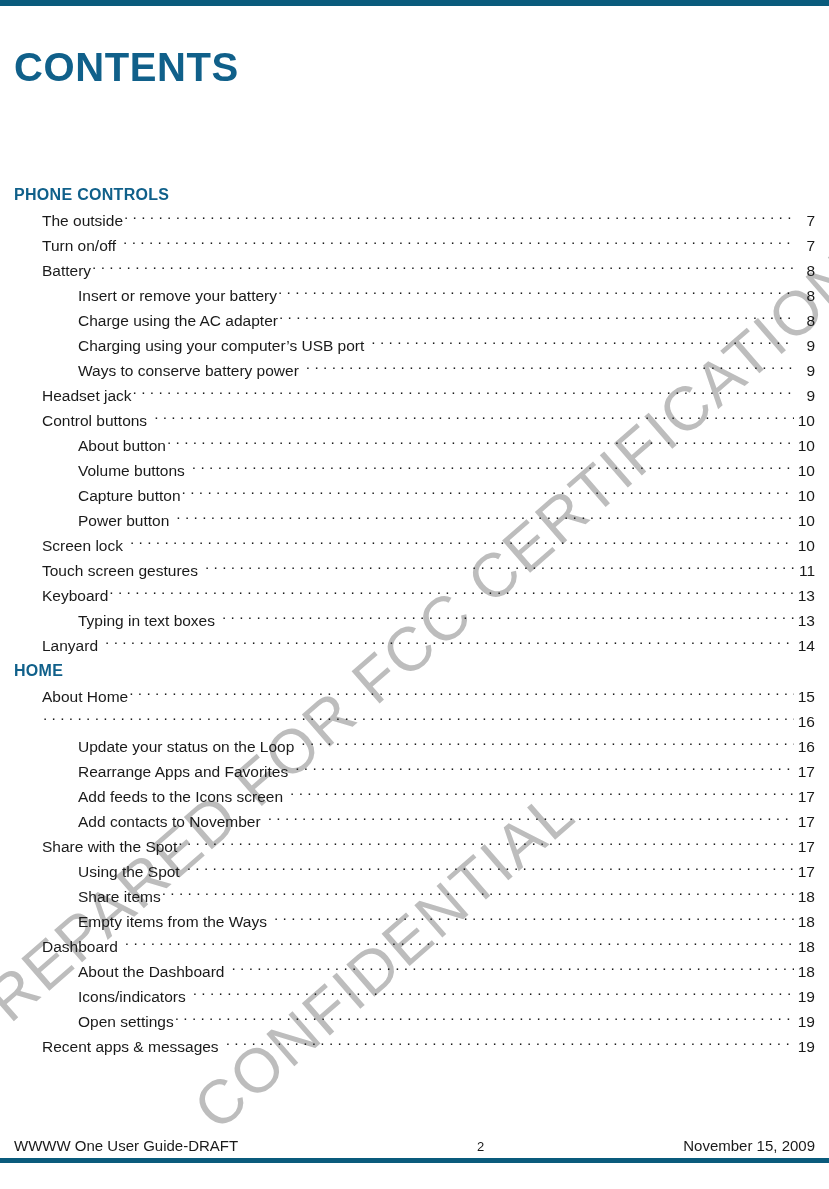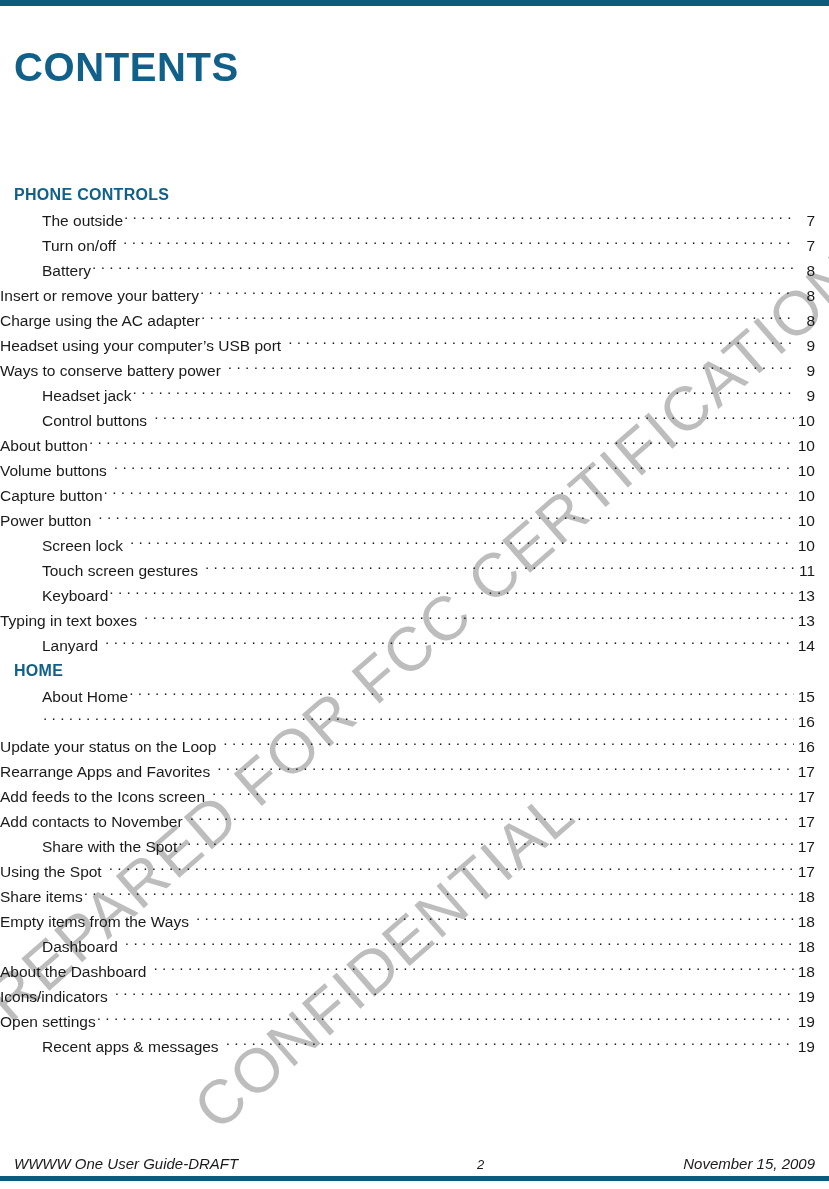--- a/index.html
+++ b/index.html
@@ -100,21 +100,21 @@
 
   .entry {
     display: flex;
     align-items: baseline;
     font-size: 15.5px;
     line-height: 25px;
     color: #1a1a1a;
     white-space: nowrap;
   }
   .entry.lvl1 { padding-left: 42px; }
-  .entry.lvl2 { }
+  .entry.lvl2 { padding-left: 78px; }
 
   .entry .etitle {
     flex: 0 0 auto;
   }
   .entry .leader {
     flex: 1 1 auto;
     overflow: hidden;
     margin: 0 1px;
     position: relative;
     height: 15px;
@@ -133,24 +133,23 @@
     flex: 0 0 auto;
     padding-right: 14px;
     text-align: right;
     min-width: 20px;
   }
 
   
   .footer {
     position: absolute;
     left: 0;
-    bottom: 0px;
+    bottom: 18px;
     width: 829px;
     z-index: 10;
-    font-style: italic;
   }
   .footer-row {
     display: flex;
     align-items: flex-end;
     padding: 0 14px 4px 14px;
     font-size: 15px;
     color: #1a1a1a;
   }
   .footer-left  { flex: 0 0 auto; }
   .footer-center{ flex: 1 1 auto; text-align: center; padding-left: 40px; font-size: 13px;}
@@ -197,21 +196,21 @@
           <span class="etitle">Insert or remove your battery</span>
           <span class="leader"></span>
           <span class="pno">8</span>
         </div>
         <div class="entry lvl2">
           <span class="etitle">Charge using the AC adapter</span>
           <span class="leader"></span>
           <span class="pno">8</span>
         </div>
         <div class="entry lvl2 gap">
-          <span class="etitle">Headset using your computer’s USB port</span>
+          <span class="etitle">Charging using your computer’s USB port</span>
           <span class="leader"></span>
           <span class="pno">9</span>
         </div>
         <div class="entry lvl2 gap">
           <span class="etitle">Ways to conserve battery power</span>
           <span class="leader"></span>
           <span class="pno">9</span>
         </div>
         <div class="entry lvl1">
           <span class="etitle">Headset jack</span>

